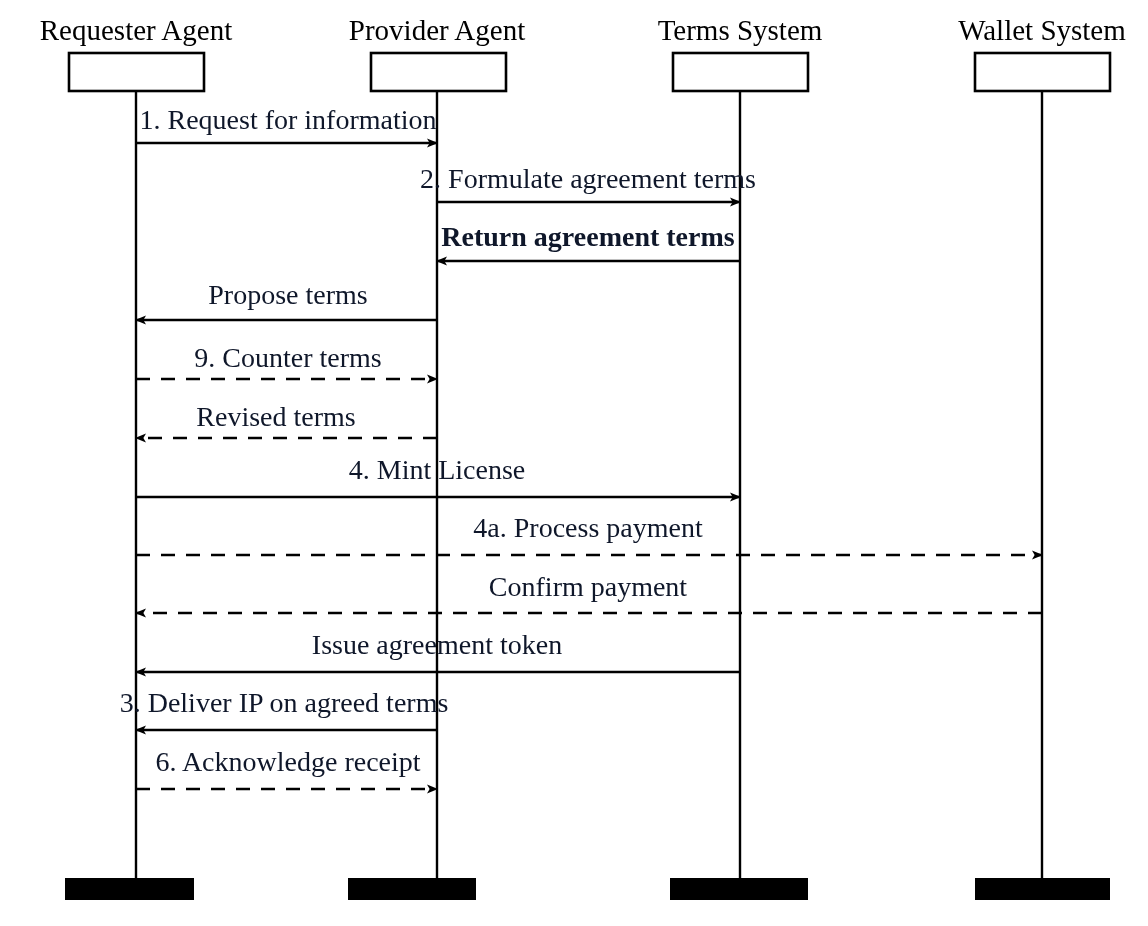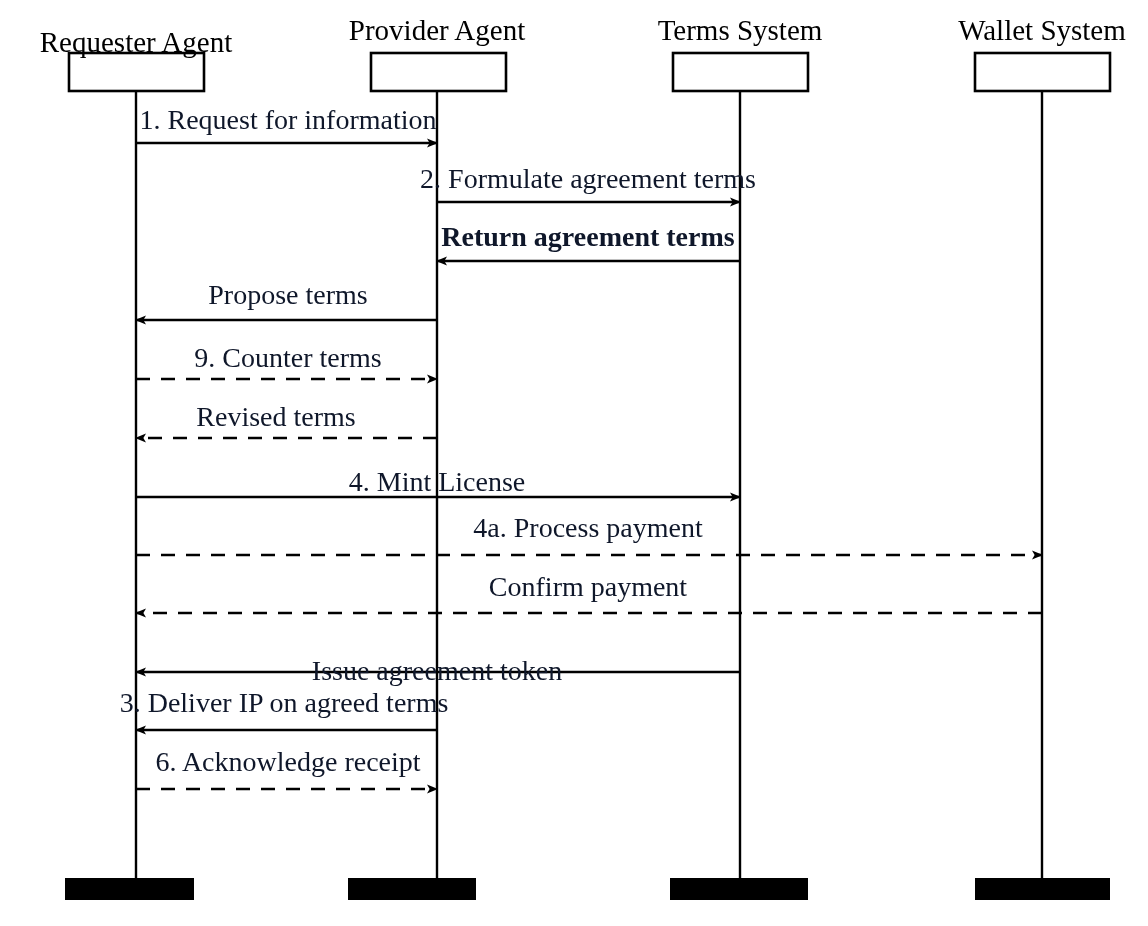--- a/index.html
+++ b/index.html
@@ -83,32 +83,32 @@
       </g>
     <g id="foot-bars">
         <rect x="65" y="878" width="129" height="22" fill="#000000"></rect>
         <rect x="348" y="878" width="128" height="22" fill="#000000"></rect>
         <rect x="670" y="878" width="138" height="22" fill="#000000"></rect>
         <rect x="975" y="878" width="135" height="22" fill="#000000"></rect>
       </g>
   </svg>
 
   <div id="actor-labels">
-      <div class="actor-label" style="left: 136px; top: 16px; margin-top: 12px;">Requester Agent</div>
+      <div class="actor-label" style="left: 136px; top: 16px;">Requester Agent</div>
       <div class="actor-label" style="left: 437px; top: 16px;">Provider Agent</div>
       <div class="actor-label" style="left: 740px; top: 16px;">Terms System</div>
       <div class="actor-label" style="left: 1042px; top: 16px;">Wallet System</div>
     </div>
   <div id="message-labels">
       <div class="msg-label" style="left: 288px; top: 106px;">1. Request for information</div>
       <div class="msg-label" style="left: 588px; top: 165px;">2. Formulate agreement terms</div>
       <div class="msg-label" style="left: 588px; top: 223px; font-weight: bold;">Return agreement terms</div>
       <div class="msg-label" style="left: 288px; top: 281px;">Propose terms</div>
       <div class="msg-label" style="left: 288px; top: 344px;">9. Counter terms</div>
       <div class="msg-label" style="left: 276px; top: 403px;">Revised terms</div>
-      <div class="msg-label" style="left: 437px; top: 468px;">4. Mint License</div>
+      <div class="msg-label" style="left: 437px; top: 456px;">4. Mint License</div>
       <div class="msg-label" style="left: 588px; top: 514px;">4a. Process payment</div>
       <div class="msg-label" style="left: 588px; top: 573px;">Confirm payment</div>
-      <div class="msg-label" style="left: 437px; top: 631px; margin-top: 26px;">Issue agreement token</div>
+      <div class="msg-label" style="left: 437px; top: 631px;">Issue agreement token</div>
       <div class="msg-label" style="left: 284px; top: 689px;">3. Deliver IP on agreed terms</div>
       <div class="msg-label" style="left: 288px; top: 748px;">6. Acknowledge receipt</div>
     </div>
 </div>
 
 </body></html>

